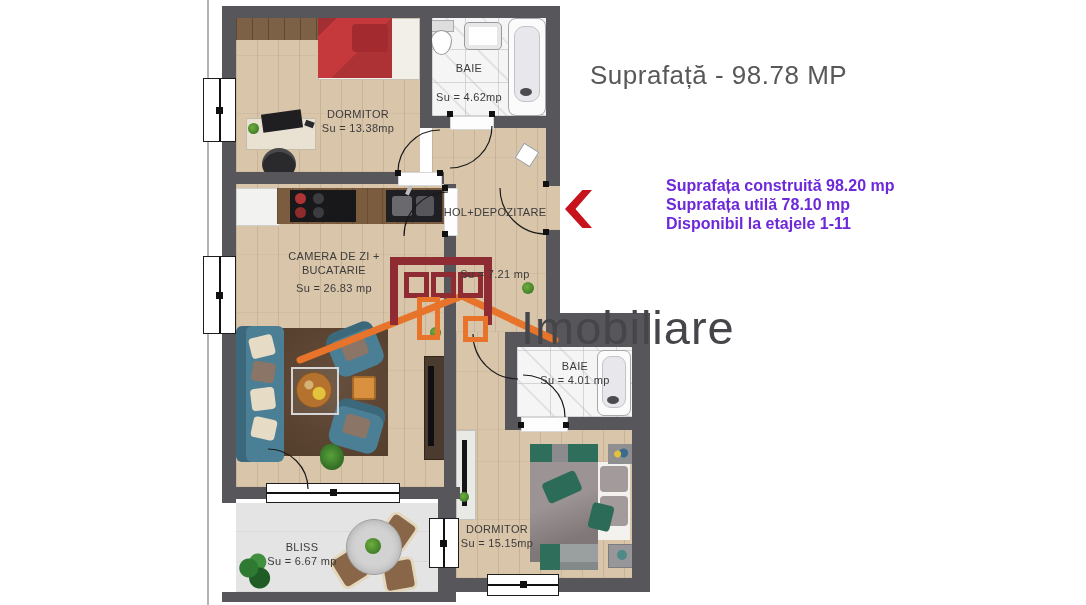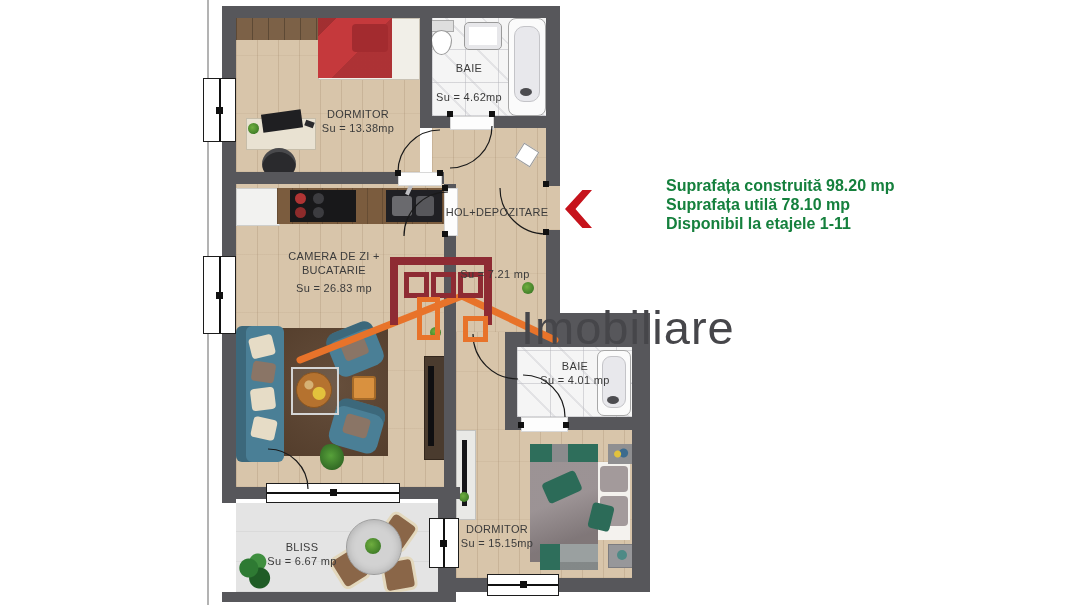--- a/index.html
+++ b/index.html
@@ -20,21 +20,21 @@
        line-height:13px;white-space:nowrap;}
   .window-v{position:absolute;background:#fff;border:1px solid #1c1c1c;}
   .window-v:before{content:"";position:absolute;left:50%;top:0;bottom:0;width:2px;margin-left:-1px;background:#111;}
   .window-v:after{content:"";position:absolute;left:50%;top:50%;width:7px;height:7px;margin:-3px 0 0 -4px;background:#111;}
   .window-h{position:absolute;background:#fff;border:1px solid #1c1c1c;}
   .window-h:before{content:"";position:absolute;top:50%;left:0;right:0;height:2px;margin-top:-1px;background:#111;}
   .window-h:after{content:"";position:absolute;top:50%;left:50%;width:7px;height:7px;margin:-4px 0 0 -3px;background:#111;}
   .threshold{position:absolute;background:#fdfdfd;border:1px solid #d8d8d8;}
   .hdr-title{position:absolute;left:590px;top:26px;font-size:27px;color:#58585a;letter-spacing:.5px;}
   .hdr-sub{position:absolute;left:590px;top:60px;font-size:26px;color:#58585a;letter-spacing:.5px;}
-  .details{position:absolute;left:666px;top:176px;font-size:16px;font-weight:bold;color:#15803d;line-height:19px;}
+  .details{position:absolute;left:666px;top:176px;font-size:16px;font-weight:bold;color:#6d28d9;line-height:19px;}
   .wm-bliss{position:absolute;left:521px;top:246px;font-size:62px;line-height:62px;color:#46464a;letter-spacing:3px;}
   .wm-imo{position:absolute;left:521px;top:303px;font-size:47px;line-height:50px;color:#46464a;letter-spacing:1px;}
   .logo-building{position:absolute;left:390px;top:257px;width:86px;height:60px;
     border-top:8px solid var(--logo-red,#8e2b33);border-left:8px solid var(--logo-red,#8e2b33);
     border-right:8px solid var(--logo-red,#8e2b33);}
   .logo-win{position:absolute;width:15px;height:16px;border:5px solid var(--logo-red,#8e2b33);}
   .orect{position:absolute;border:5px solid var(--logo-orange,#e8732a);}
   .arrow-left{position:absolute;left:562px;top:190px;width:30px;height:38px;background:var(--accent-red,#c6131c);
     clip-path:polygon(100% 0,45% 50%,100% 100%,68% 100%,10% 50%,68% 0);}
   .greendot{position:absolute;border-radius:50%;background:radial-gradient(circle at 40% 40%,#6fae3f,#2e6b1f);}
@@ -214,32 +214,33 @@
   <div class="logo-win" style="left:431px;top:272px;"></div>
   <div class="logo-win" style="left:458px;top:272px;"></div>
   <div class="orect" style="left:417px;top:297px;width:13px;height:33px;"></div>
   <div class="orect" style="left:463px;top:316px;width:15px;height:16px;"></div>
   <div class="wm-imo">Imobiliare</div>
 
   <div class="lbl" style="left:298px;top:108px;width:120px;">DORMITOR</div>
   <div class="lbl" style="left:298px;top:122px;width:120px;">Su = 13.38mp</div>
   <div class="lbl" style="left:428px;top:62px;width:82px;">BAIE</div>
   <div class="lbl" style="left:428px;top:76px;width:82px;margin-top:15px;">Su = 4.62mp</div>
-  <div class="lbl" style="left:417px;top:206px;width:120px;padding-left:20px;">HOL+DEPOZITARE</div>
+  <div class="lbl" style="left:435px;top:206px;width:120px;">HOL+DEPOZITARE</div>
   <div class="lbl" style="left:435px;top:221px;width:120px;margin-top:47px;">Su = 7.21 mp</div>
   <div class="lbl" style="left:274px;top:250px;width:120px;">CAMERA DE ZI +</div>
   <div class="lbl" style="left:274px;top:264px;width:120px;">BUCATARIE</div>
   <div class="lbl" style="left:274px;top:282px;width:120px;">Su = 26.83 mp</div>
   <div class="lbl" style="left:525px;top:360px;width:100px;">BAIE</div>
   <div class="lbl" style="left:525px;top:374px;width:100px;">Su = 4.01 mp</div>
   <div class="lbl" style="left:442px;top:523px;width:110px;">DORMITOR</div>
   <div class="lbl" style="left:442px;top:537px;width:110px;">Su = 15.15mp</div>
   <div class="lbl" style="left:252px;top:541px;width:100px;">BLISS</div>
   <div class="lbl" style="left:252px;top:555px;width:100px;">Su = 6.67 mp</div>
 
+  <div class="hdr-sub">Suprafață - 98.78 MP</div>
   <div class="details">
     <div>Suprafața construită 98.20 mp</div>
     <div>Suprafața utilă 78.10 mp</div>
     <div>Disponibil la etajele 1-11</div>
   </div>
 
   <div class="arrow-left"></div>
 
 </div>
 

